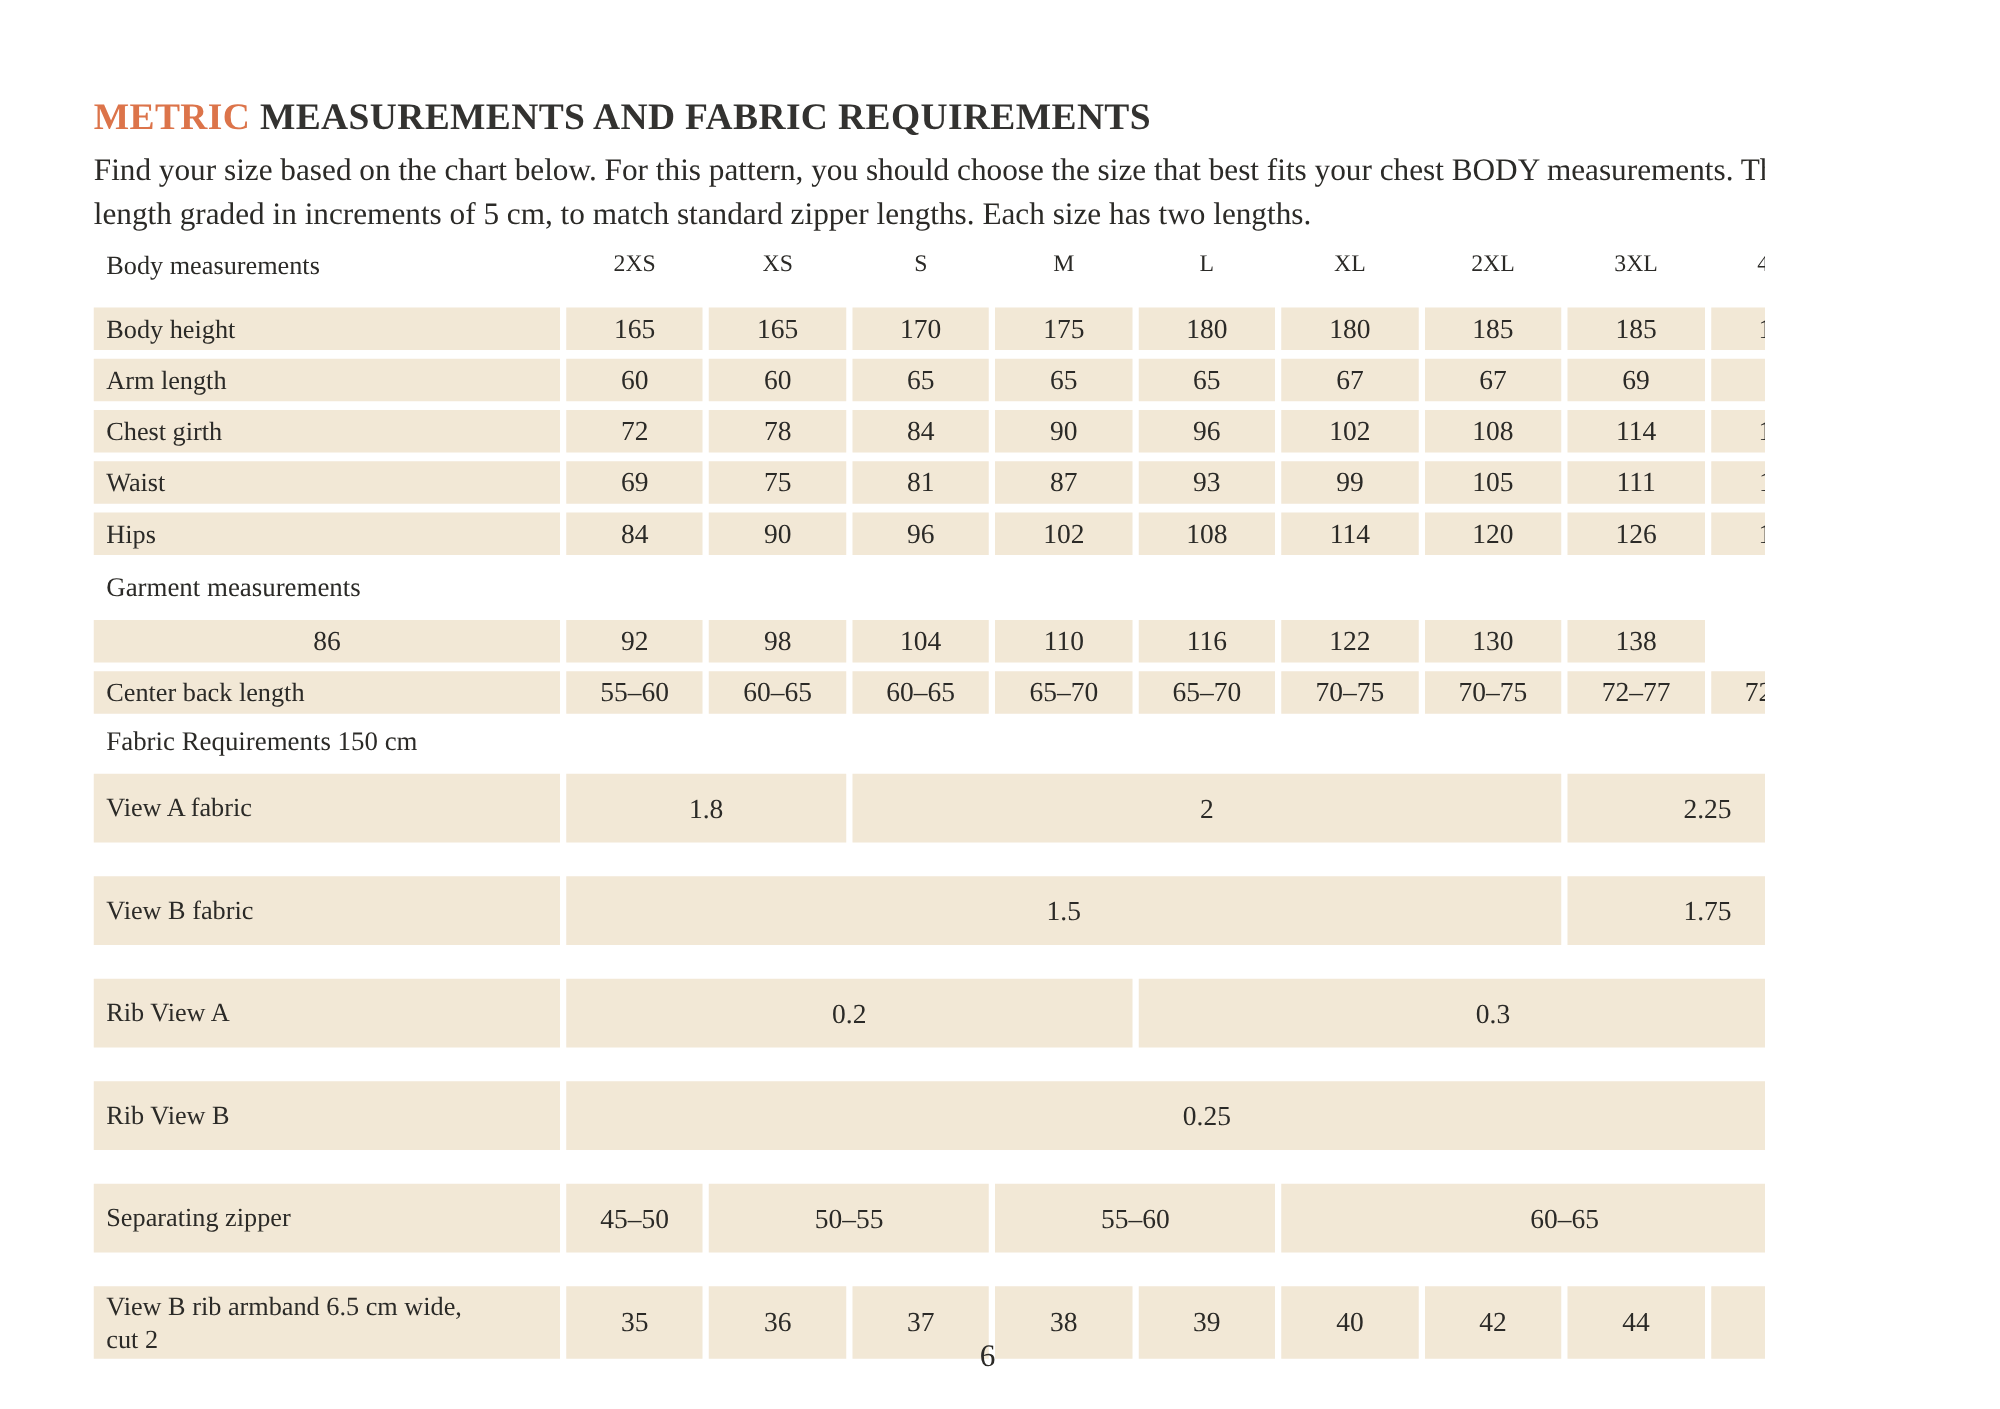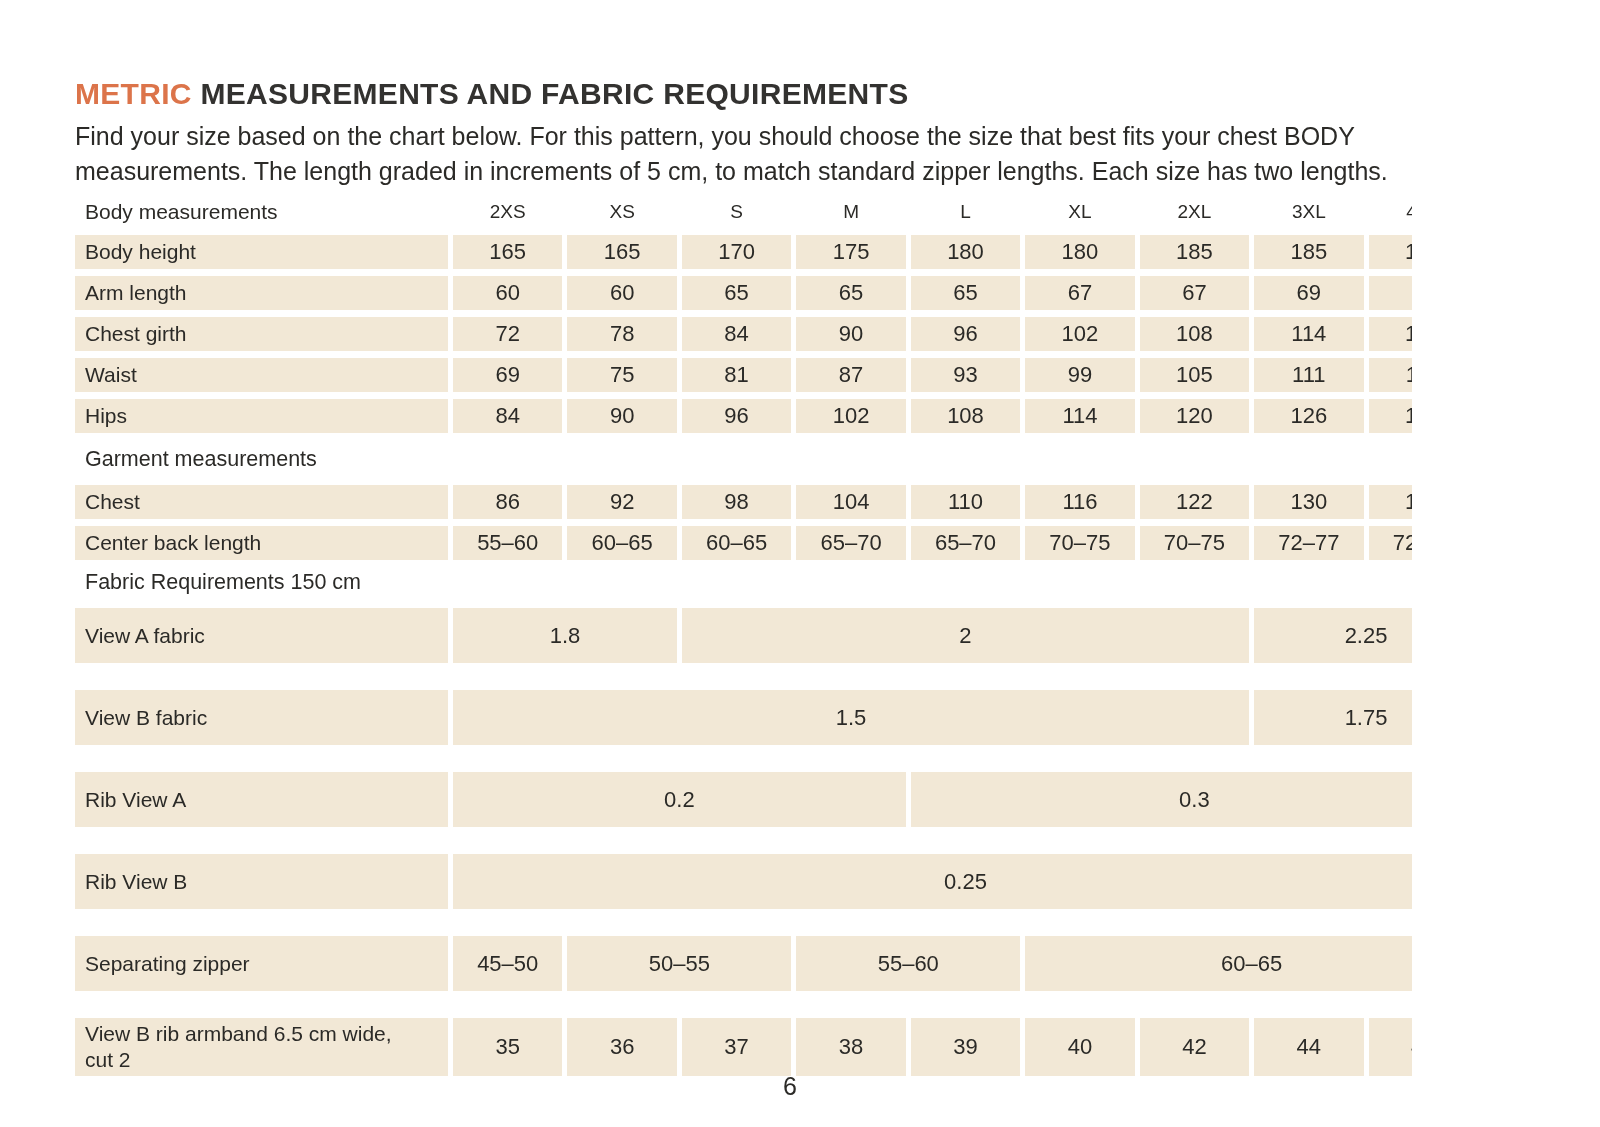--- a/index.html
+++ b/index.html
@@ -8,20 +8,21 @@
     background: #ffffff;
     font-family: "Liberation Sans", sans-serif;
     color: #2b2a27;
   }
   .page {
     position: relative;
     width: 1412px;
     height: 1127px;
     background: #ffffff;
     overflow: hidden;
+    font-family: Liberation Serif, serif;
   }
   .content {
     position: absolute;
     left: 75px;
     top: 76px;
     width: 1403px;
   }
   .doc-title {
     font-size: 30px;
     font-weight: bold;
@@ -40,21 +41,21 @@
   }
   
   .trow {
     display: grid;
     grid-template-columns: 373px repeat(9, 1fr);
     column-gap: 5px;
     margin-bottom: 7px;
   }
   .size-head-row {
     margin-top: 9px;
-    margin-bottom: 9px;
+    margin-bottom: 20px;
   }
   .size-head-label {
     font-size: 21px;
     padding-left: 10px;
     display: flex;
     align-items: center;
   }
   .size-head-cell {
     font-size: 19px;
     display: flex;
@@ -185,21 +186,20 @@
       <div class="cell">108</div>
       <div class="cell">114</div>
       <div class="cell">120</div>
       <div class="cell">126</div>
       <div class="cell">132</div>
     </div>
 
     <div class="section-title">Garment measurements</div>
 
     <div class="trow">
-      <div class="cell lbl">Chest</div>
       <div class="cell">86</div>
       <div class="cell">92</div>
       <div class="cell">98</div>
       <div class="cell">104</div>
       <div class="cell">110</div>
       <div class="cell">116</div>
       <div class="cell">122</div>
       <div class="cell">130</div>
       <div class="cell">138</div>
     </div>

